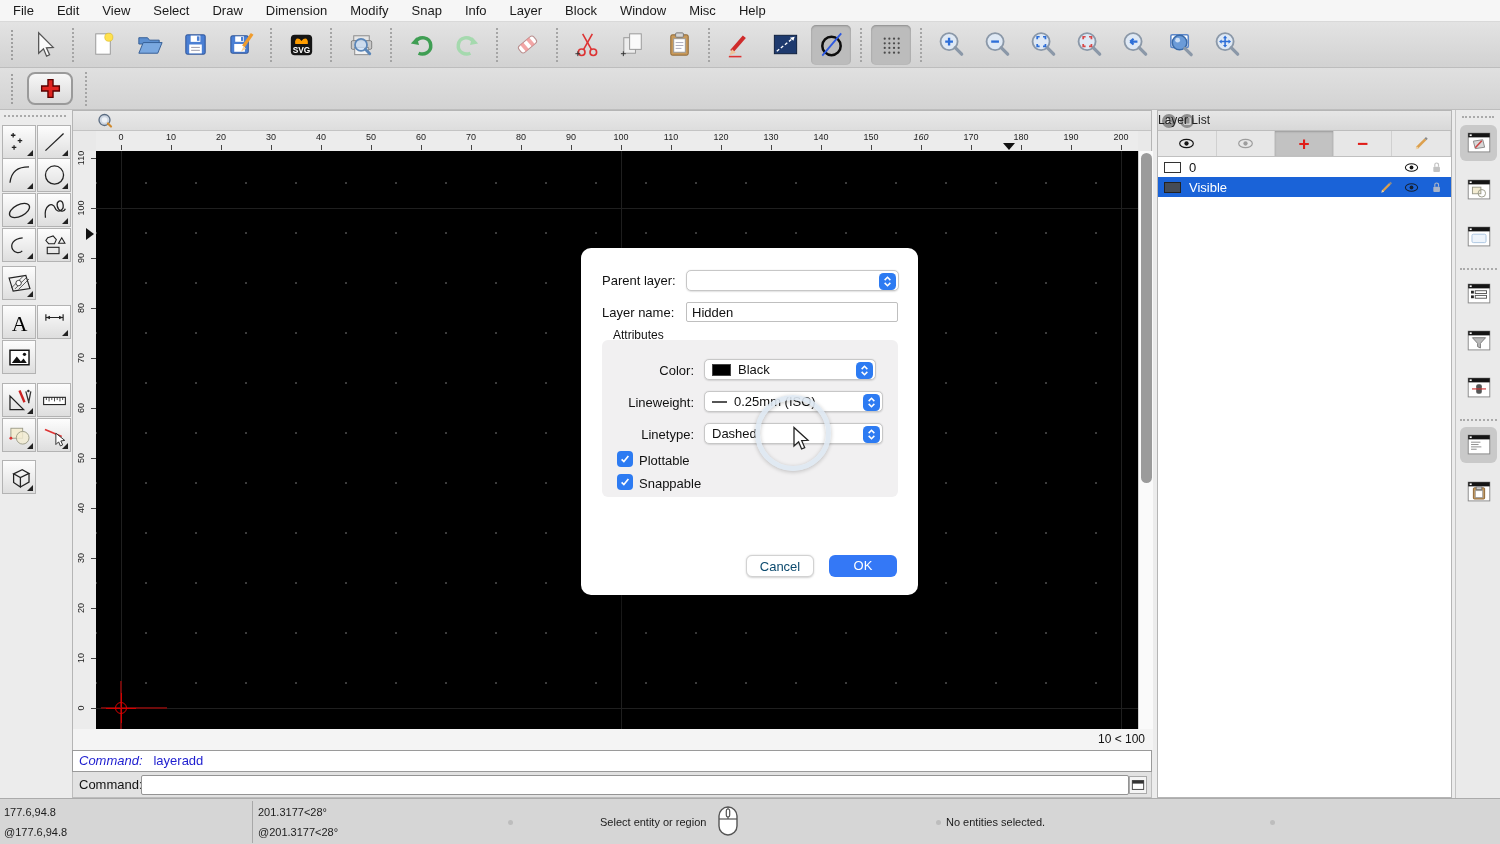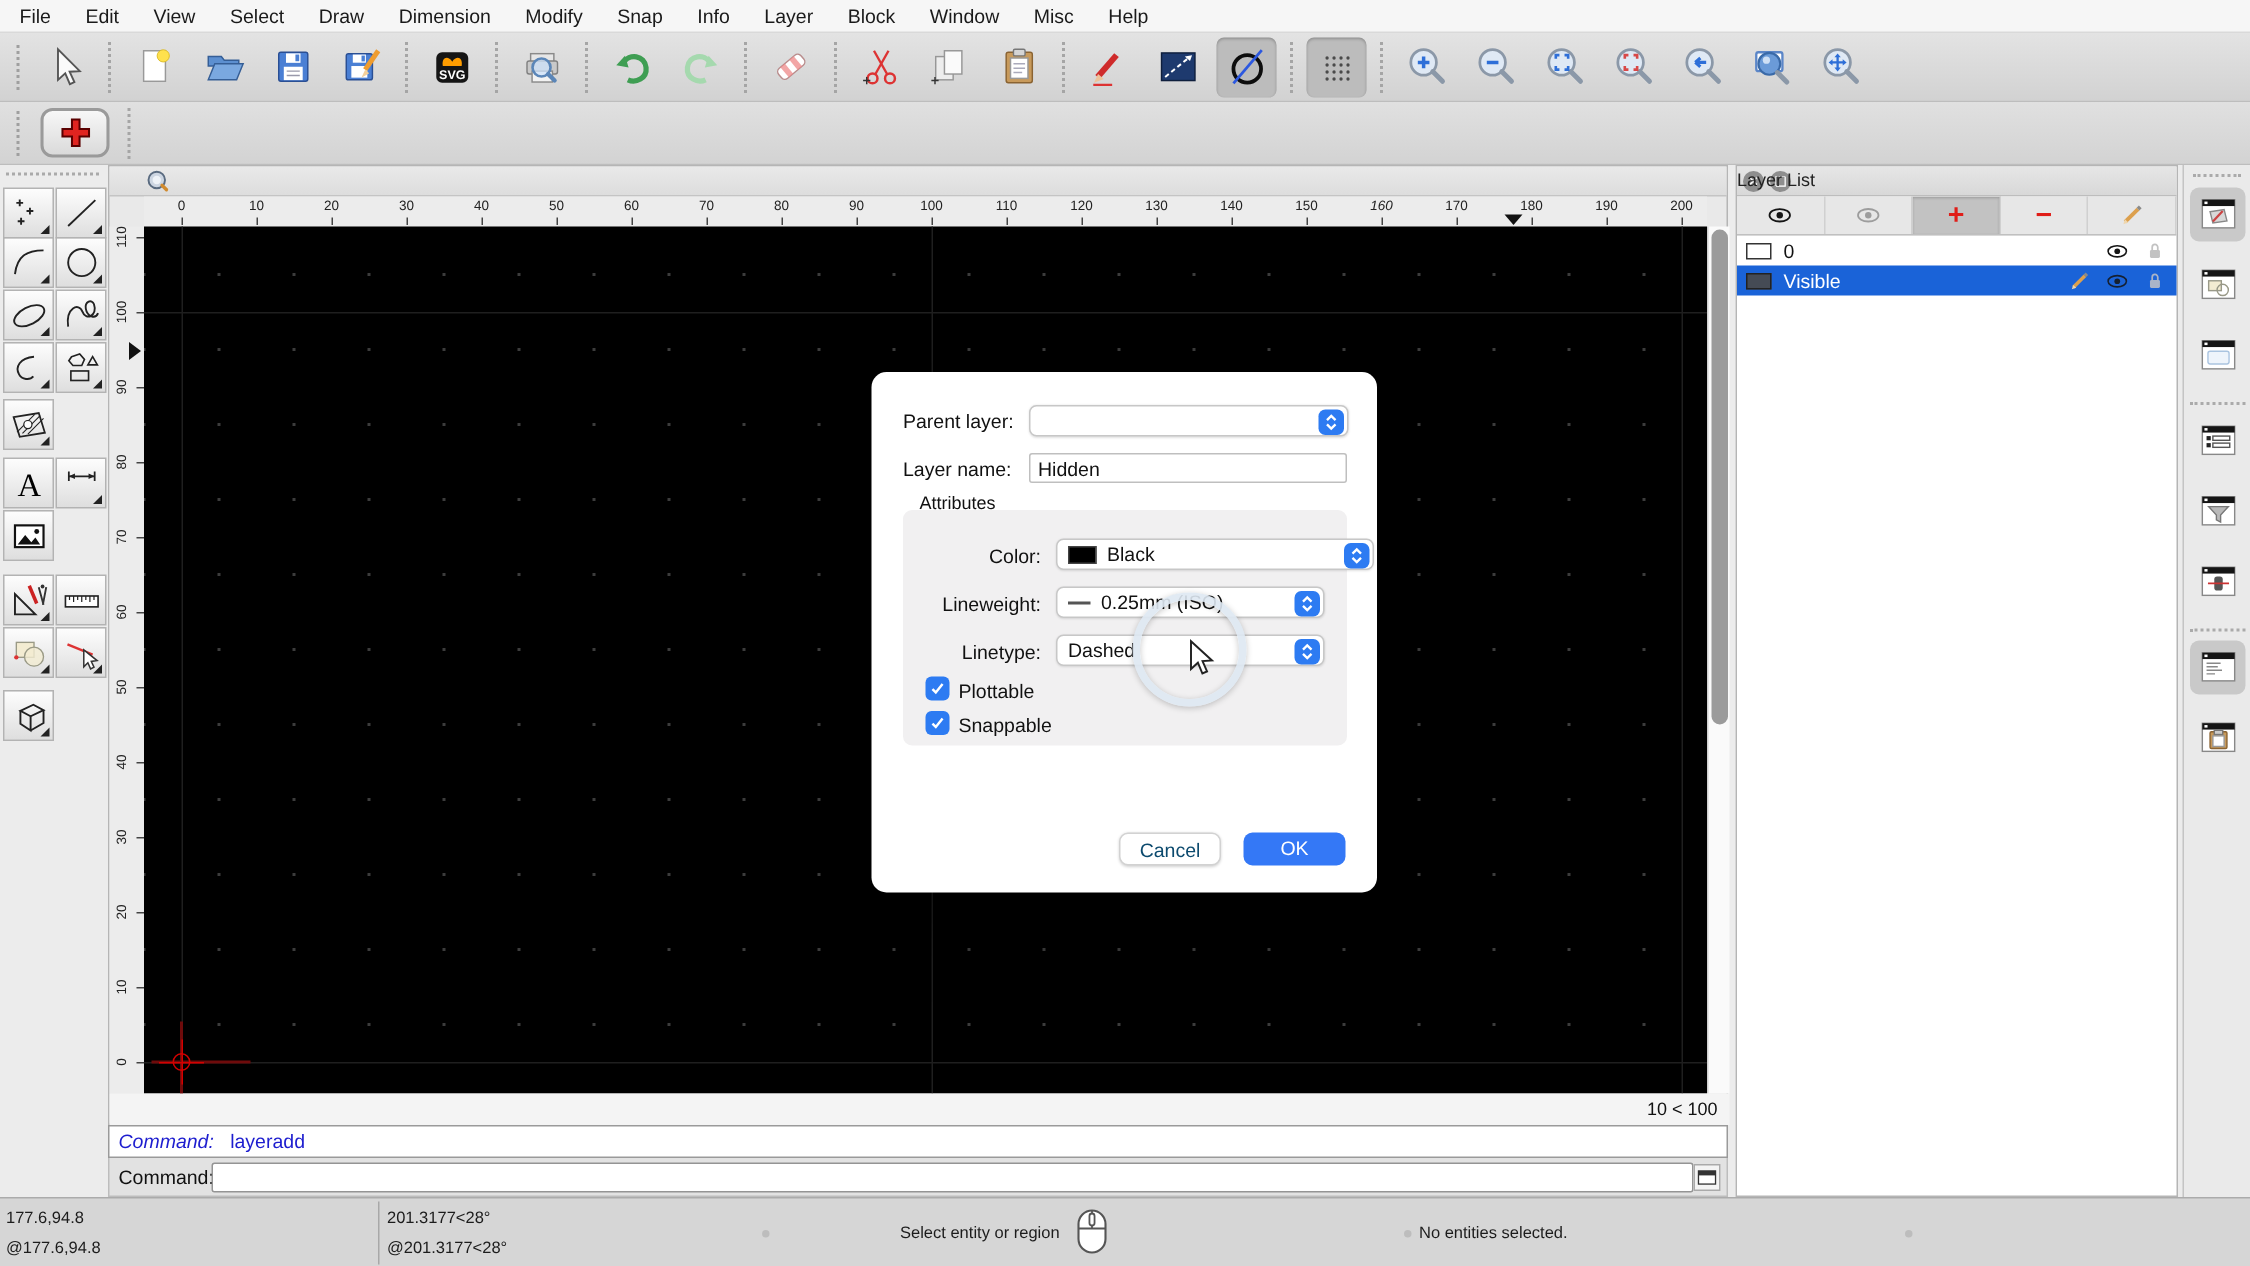--- a/index.html
+++ b/index.html
@@ -798,21 +798,21 @@
       </span>
     </div>
 
     <span class="dlg-label" style="left:21px;top:57px;">Layer name:</span>
     <input id="dlg-name-field" type="text" value="Hidden" style="">
 
     <span class="dlg-label" style="left:32px;top:80px;font-size:12px;">Attributes</span>
     <div id="dlg-group"></div>
 
     <span class="dlg-label" style="left:0;top:115px;width:113px;text-align:right;">Color:</span>
-    <div class="combo" style="left:123px;top:111px;width:212px;">
+    <div class="combo" style="left:123px;top:111px;width:172px;">
       <span class="color-swatch"></span>
       <span>Black</span>
       <span class="stepper">
         <svg viewBox="0 0 16 16">
             <path d="M4.5 6.3 L8 2.8 L11.5 6.3" fill="none" stroke="#fff" stroke-width="1.9"></path>
             <path d="M4.5 9.7 L8 13.2 L11.5 9.7" fill="none" stroke="#fff" stroke-width="1.9"></path>
           </svg>
       </span>
     </div>
 

